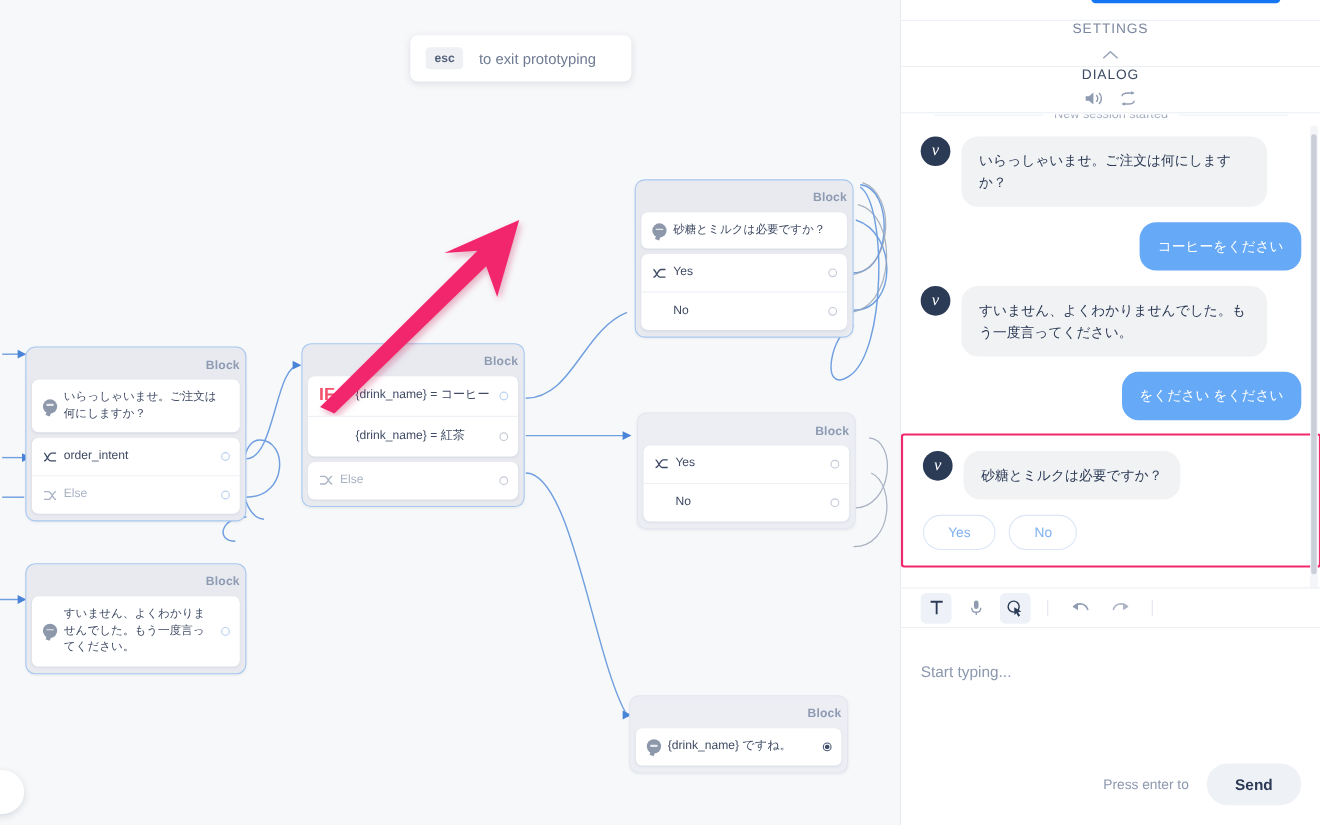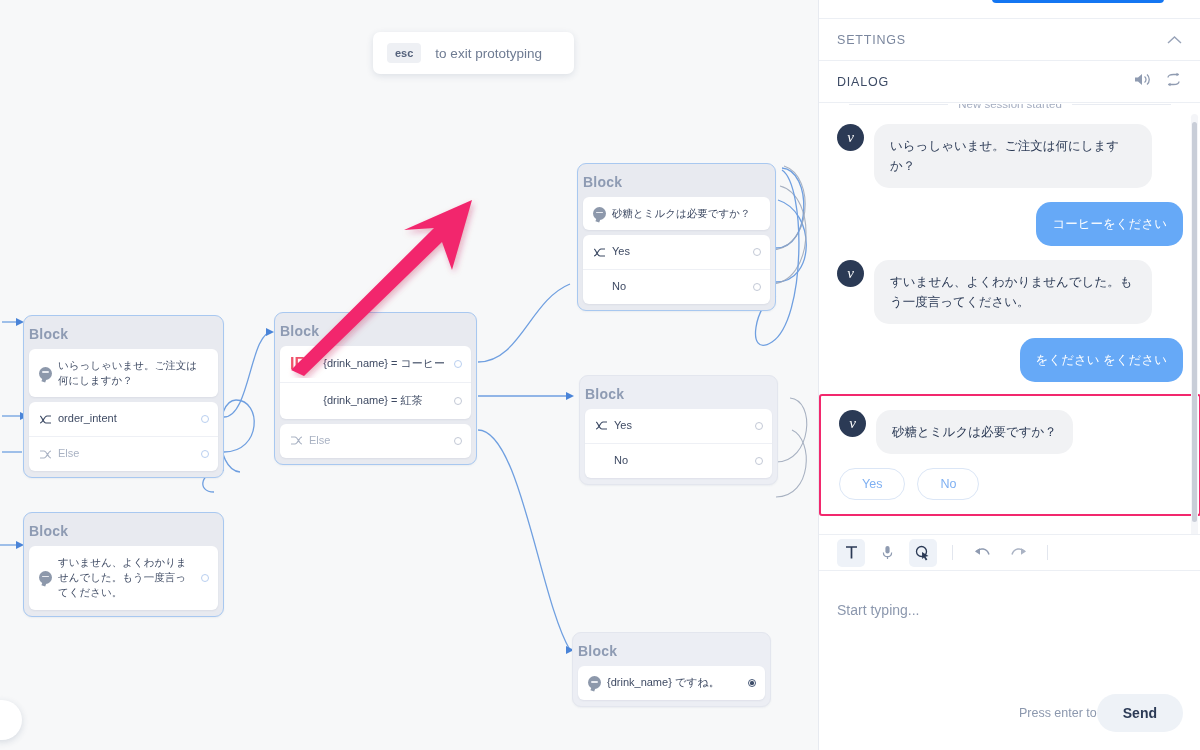--- a/index.html
+++ b/index.html
@@ -22,22 +22,22 @@
   .block {
     position:absolute;
     background:#e8eaf0;
     border:1px solid #a8c8f0;
     border-radius:9px;
     padding:4px 5px 6px 5px;
     box-shadow:0 1px 2px rgba(40,60,100,.06);
   }
   .block.plain { border:1px solid #e3e6ee; background:#eceef4; }
   .block-title {
-    text-align:left;
-    font-size:14px;
+    text-align:right;
+    font-size:11px;
     font-weight:bold;
     color:#8e9bb3;
     padding:6px 0 7px 0;
     letter-spacing:.2px;
   }
   .card {
     background:#fff;
     border-radius:6px;
     box-shadow:0 1px 2px rgba(40,60,100,.07);
     margin-bottom:5px;
@@ -112,20 +112,21 @@
   #topbtn-sliver{
     position:absolute; left:173px; top:-9px; width:172px; height:12px;
     background:#1476f2; border-radius:4px;
   }
   #topbar-line{ position:absolute; left:0; top:18px; width:382px; height:1px; background:#eceff4; }
 
   .panel-sec{
     display:flex; align-items:center; justify-content:space-between;
     padding:0 18px; height:42px;
     border-bottom:1px solid #eceff4;
+    flex-direction:column;
   }
   .sec-title{ font-size:12.5px; letter-spacing:.8px; color:#7b879e; }
   .sec-title.b{ font-weight:normal; color:#3c4a64; }
   .sec-icons{ display:flex; align-items:center; gap:14px; }
 
   #dialog-scroll{
     position:absolute; left:0; top:104px; width:382px; height:430px;
     overflow:hidden;
   }
   #scrollbar{
@@ -185,21 +186,21 @@
   }
   .tb-btn.on{ background:#eef2f8; }
   .tb-sep{ width:1px;height:15px;background:#e2e6ee; margin:0 7px; }
 
   #composer{
     position:absolute; left:0; top:572px; width:382px; height:178px;
   }
   #ph{ position:absolute; left:18px; top:30px; font-size:14px; color:#8c98ae; }
   #send-row{
     position:absolute; right:18px; bottom:18px;
-    display:flex; align-items:center; gap:0;
+    display:flex; align-items:center; gap:16px;
   }
   #press-enter{ font-size:12.5px; color:#8c98ae; }
   #send-btn{
     background:#eef2f7; color:#2b3a55; font-weight:bold;
     font-size:14px; border-radius:20px; padding:11px 26px;
   }
 </style>
 </head>
 <body>
 

